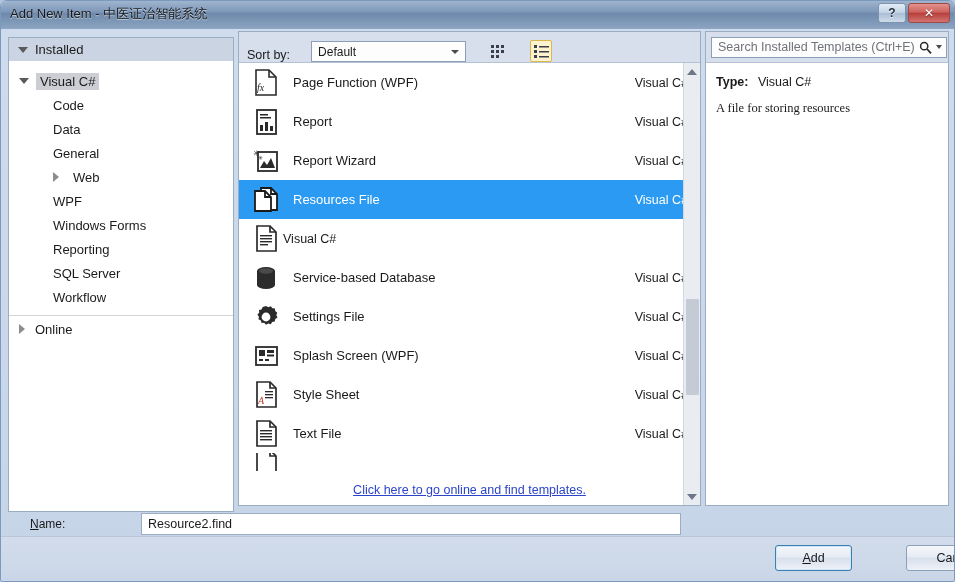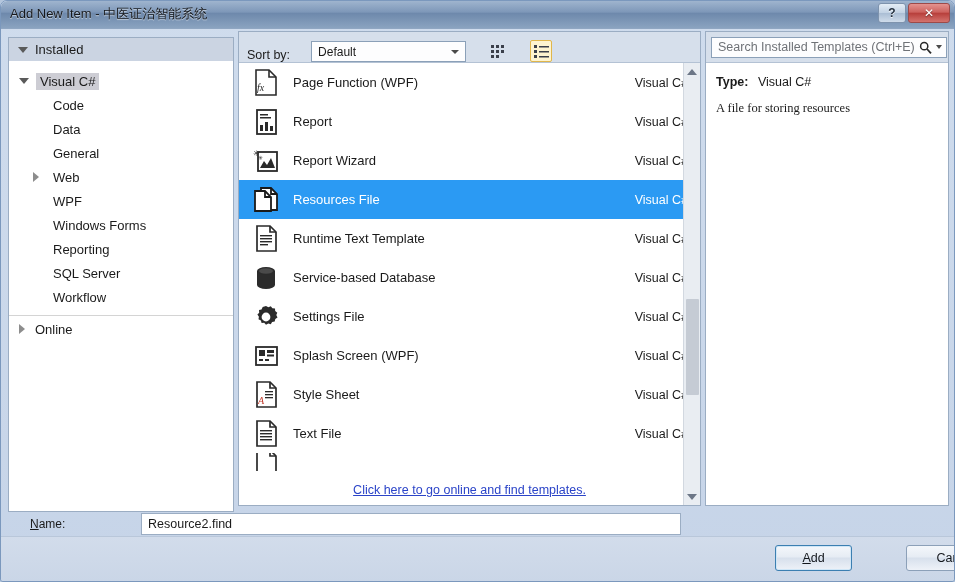--- a/index.html
+++ b/index.html
@@ -71,21 +71,21 @@
   .tri.closed{
     border:0;width:0;height:0;
     border-top:5px solid transparent;border-bottom:5px solid transparent;
     border-left:6px solid #8d8d8d;
   }
   .tree-body{padding-top:8px;background:#fff;height:449px;box-sizing:border-box;}
   .tnode{display:flex;align-items:center;height:24px;font-size:13px;padding-left:10px;}
   .tnode .lbl{padding:1px 4px;}
   .tnode.sel .lbl{background:#cdcdd4;}
   .tnode.child{padding-left:40px;}
-  .tnode.child-arrow{padding-left:24px;}
+  .tnode.child-arrow{padding-left:24px;margin-left:20px;}
   .tree-sep{height:1px;background:#d4d4d4;margin:6px 0 0 0;}
   .online-row{display:flex;align-items:center;height:26px;font-size:13px;padding-left:10px;}
   
   .list-pane{
     position:absolute;left:230px;top:0;width:463px;height:475px;
     box-sizing:border-box;
     border:1px solid #9badc3;
     background:#ffffff;
   }
   .list-toolbar{
@@ -349,21 +349,20 @@
               <path d="M2 1 h13 l6 6 v19 H2 Z" fill="#ffffff" stroke="#2a2a2a" stroke-width="1.7"></path>
               <path d="M15 1 v6 h6" fill="none" stroke="#2a2a2a" stroke-width="1.7"></path>
               <g fill="#2a2a2a">
                 <rect x="5" y="10" width="12" height="1.4"></rect>
                 <rect x="5" y="13" width="12" height="1.4"></rect>
                 <rect x="5" y="16" width="12" height="1.4"></rect>
                 <rect x="5" y="19" width="8" height="1.4"></rect>
               </g>
             </svg>
           </span>
-          <span class="nm">Runtime Text Template</span>
           <span class="lang">Visual C#</span>
         </div>
 
         <div class="row">
           <span class="ico">
             <svg width="24" height="26" viewBox="0 0 24 26">
               <path d="M3 6 v14 a9 4 0 0 0 18 0 V6 Z" fill="#2b2b2b"></path>
               <ellipse cx="12" cy="6" rx="9" ry="4" fill="#2b2b2b"></ellipse>
               <ellipse cx="12" cy="6" rx="7" ry="2.8" fill="#4a4a4a"></ellipse>
             </svg>

